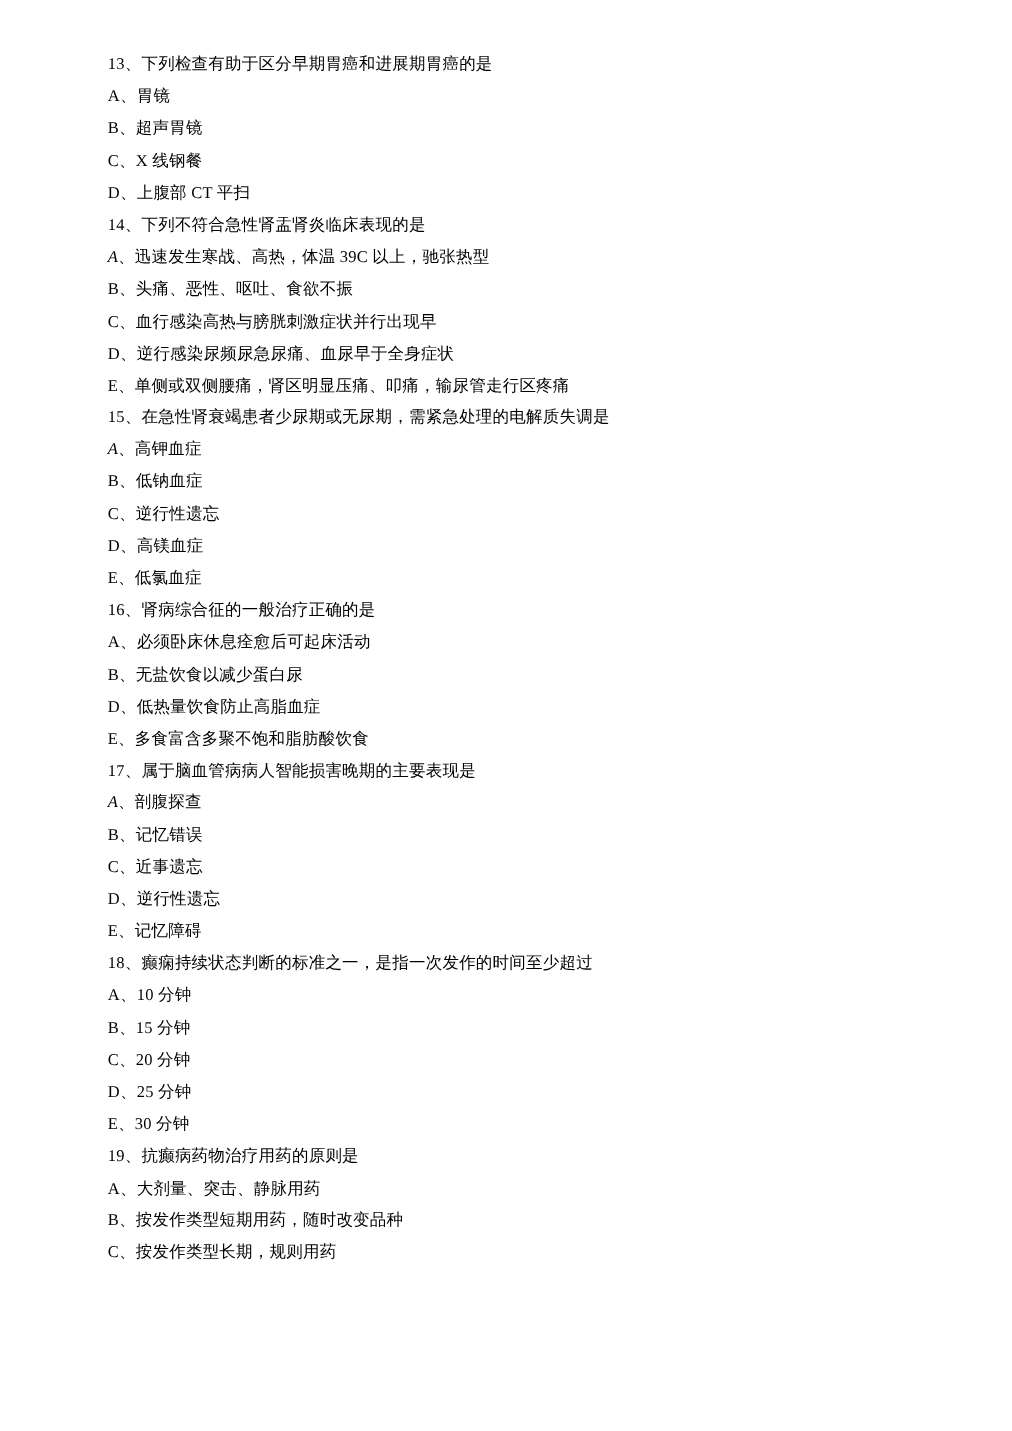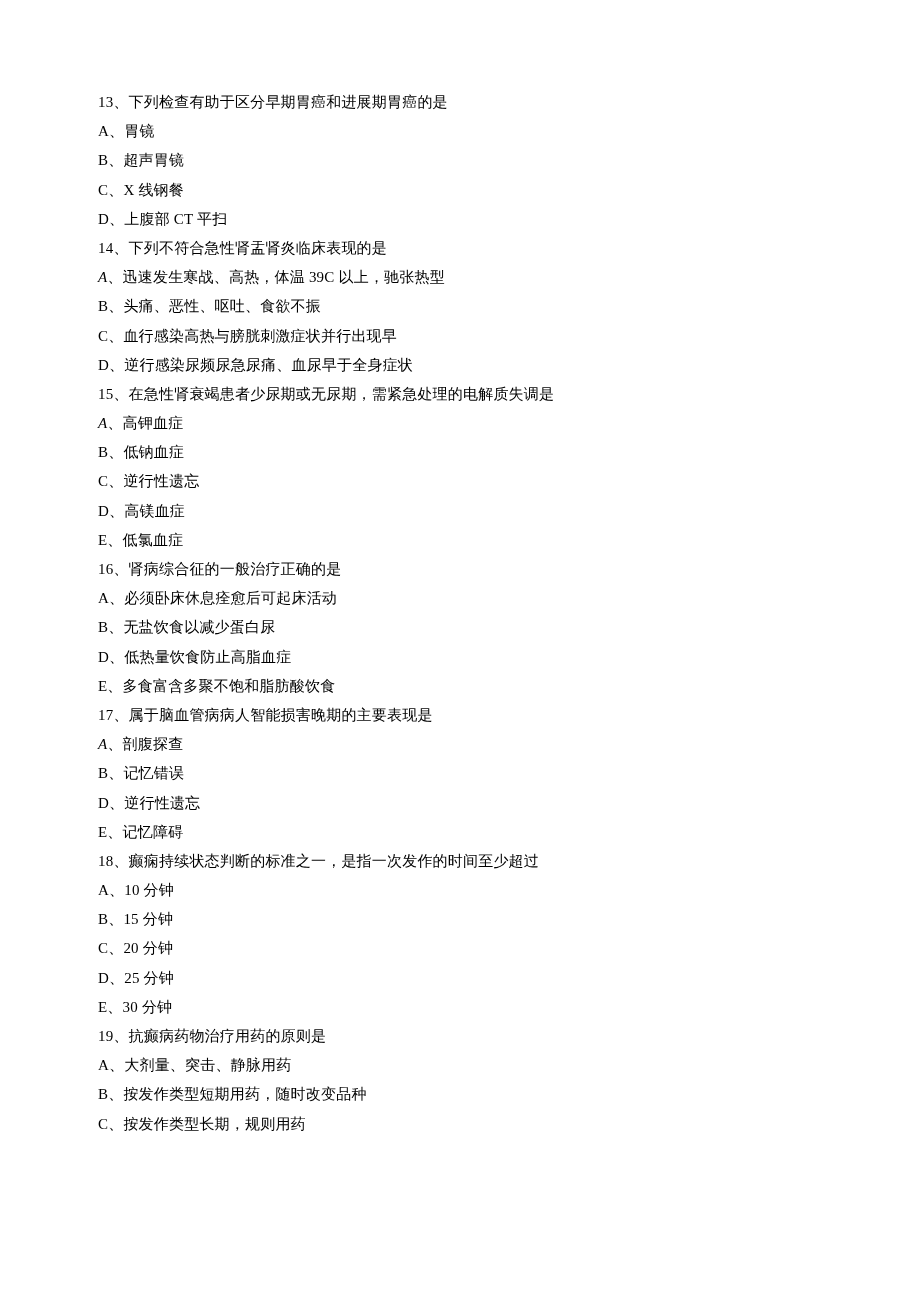--- a/index.html
+++ b/index.html
@@ -7,21 +7,20 @@
     padding: 0;
     background: #ffffff;
     width: 920px;
   }
   .page {
     padding: 52px 98px 40px 98px;
     font-family: "SimSun", "宋体", serif;
     font-size: 15px;
     color: #000000;
     line-height: 1.0;
-    margin-top: 43px;
   }
   .line {
     margin: 0 0 14.2px 0;
     white-space: nowrap;
     letter-spacing: 0.2px;
   }
   .italic-a {
     font-style: italic;
     font-family: "Times New Roman", serif;
   }
@@ -33,34 +32,36 @@
     <div class="line">13、下列检查有助于区分早期胃癌和进展期胃癌的是</div>
     <div class="line">A、胃镜</div>
     <div class="line">B、超声胃镜</div>
     <div class="line">C、X 线钢餐</div>
     <div class="line">D、上腹部 CT 平扫</div>
     <div class="line">14、下列不符合急性肾盂肾炎临床表现的是</div>
     <div class="line"><span class="italic-a">A</span><span>、迅速发生寒战、高热，体温 39C 以上，驰张热型</span></div>
     <div class="line">B、头痛、恶性、呕吐、食欲不振</div>
     <div class="line">C、血行感染高热与膀胱刺激症状并行出现早</div>
     <div class="line">D、逆行感染尿频尿急尿痛、血尿早于全身症状</div>
+    <div class="line">E、单侧或双侧腰痛，肾区明显压痛、叩痛，输尿管走行区疼痛</div>
     <div class="line">15、在急性肾衰竭患者少尿期或无尿期，需紧急处理的电解质失调是</div>
     <div class="line"><span class="italic-a">A</span><span>、高钾血症</span></div>
     <div class="line">B、低钠血症</div>
     <div class="line">C、逆行性遗忘</div>
     <div class="line">D、高镁血症</div>
     <div class="line">E、低氯血症</div>
     <div class="line">16、肾病综合征的一般治疗正确的是</div>
     <div class="line">A、必须卧床休息痊愈后可起床活动</div>
     <div class="line">B、无盐饮食以减少蛋白尿</div>
     <div class="line">D、低热量饮食防止高脂血症</div>
     <div class="line">E、多食富含多聚不饱和脂肪酸饮食</div>
     <div class="line">17、属于脑血管病病人智能损害晚期的主要表现是</div>
     <div class="line"><span class="italic-a">A</span><span>、剖腹探查</span></div>
     <div class="line">B、记忆错误</div>
+    <div class="line">C、近事遗忘</div>
     <div class="line">D、逆行性遗忘</div>
     <div class="line">E、记忆障碍</div>
     <div class="line">18、癫痫持续状态判断的标准之一，是指一次发作的时间至少超过</div>
     <div class="line">A、10 分钟</div>
     <div class="line">B、15 分钟</div>
     <div class="line">C、20 分钟</div>
     <div class="line">D、25 分钟</div>
     <div class="line">E、30 分钟</div>
     <div class="line">19、抗癫病药物治疗用药的原则是</div>
     <div class="line">A、大剂量、突击、静脉用药</div>

